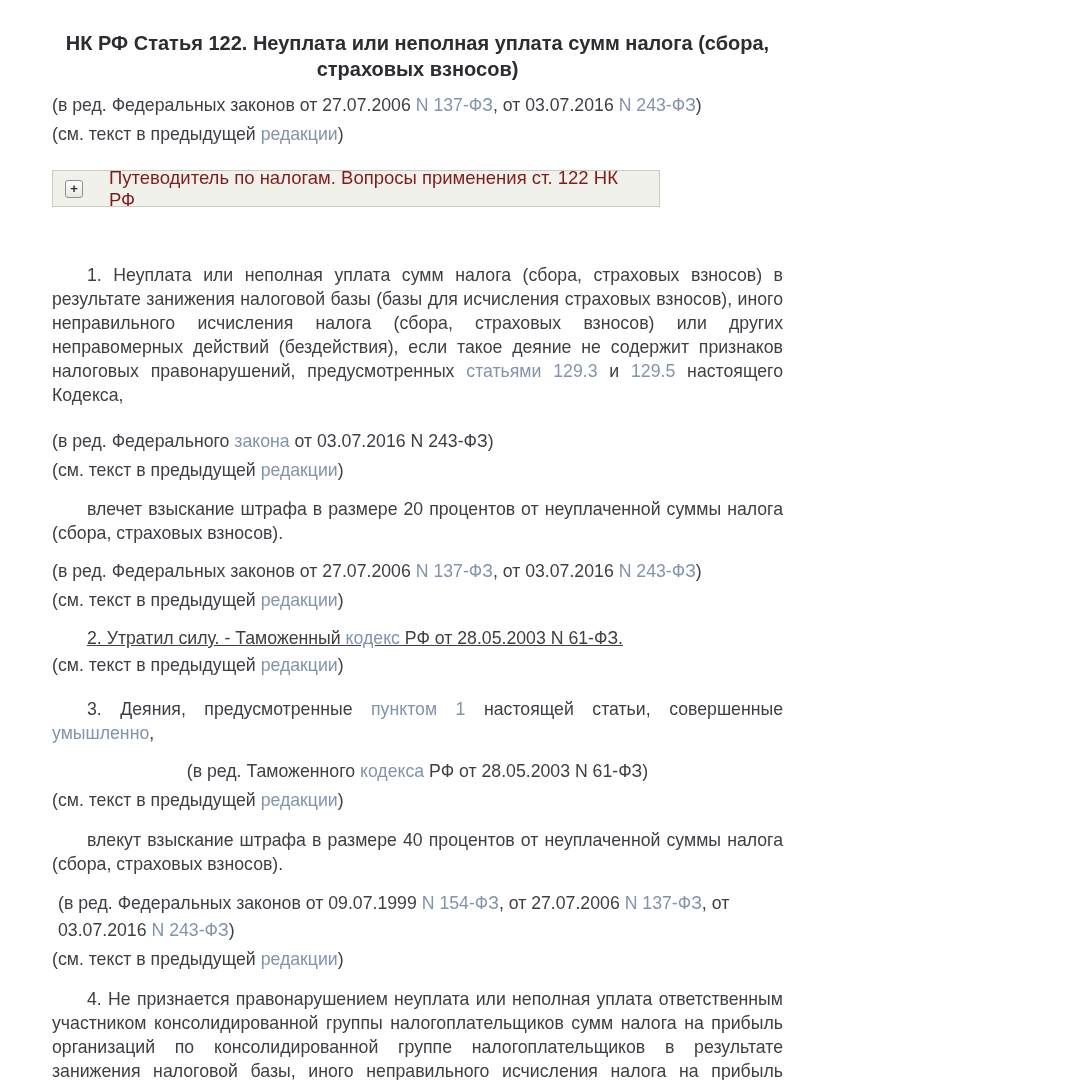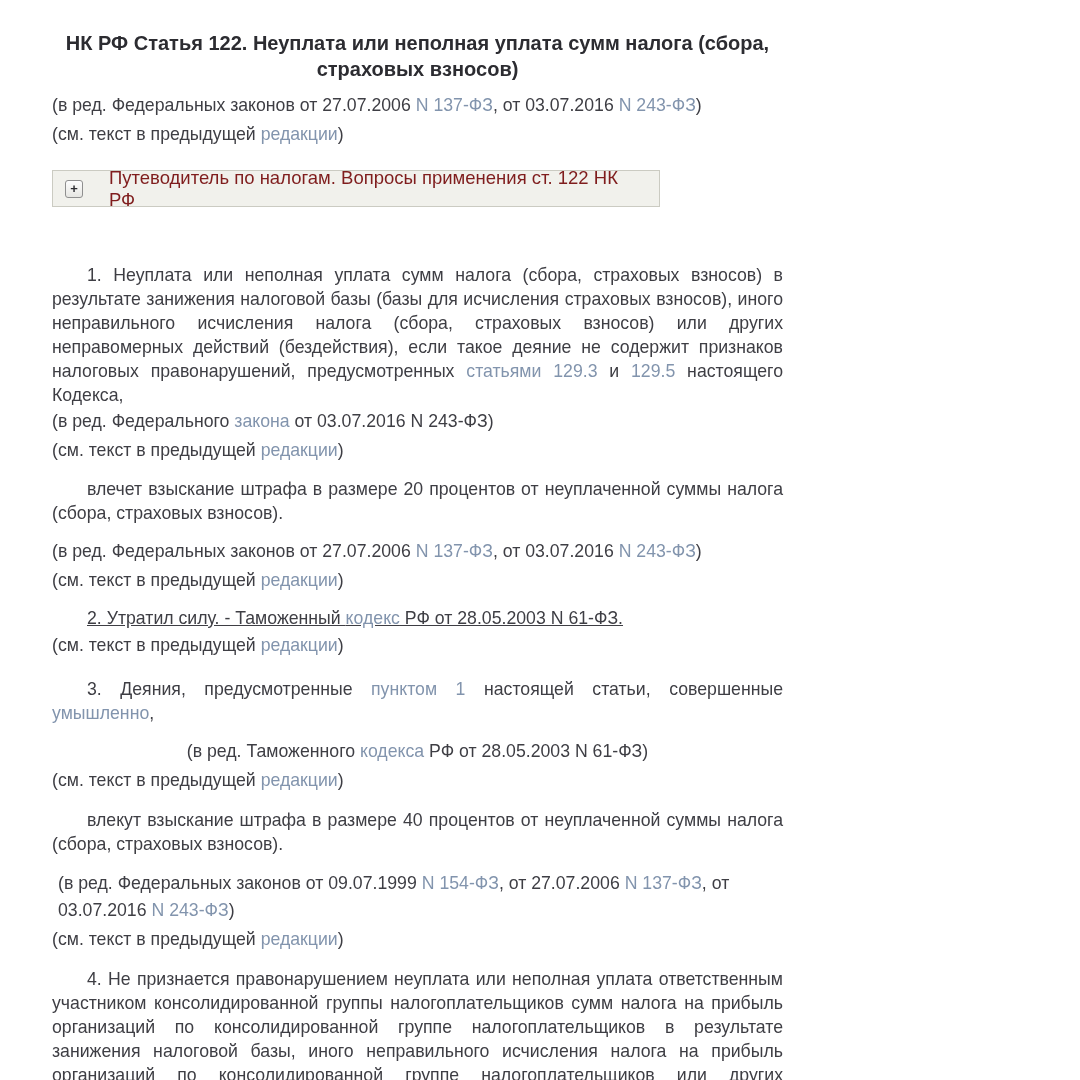--- a/index.html
+++ b/index.html
@@ -93,21 +93,21 @@
       <p class="para plain" style="margin-top: 2px;"><span>(см. текст в предыдущей </span><a class="link">редакции</a><span>)</span></p>
     </div>
 
   <div class="guide-box">
     <button class="plus-btn">+</button>
     <a class="guide-link">Путеводитель по налогам. Вопросы применения ст. 122 НК РФ</a>
   </div>
 
   <div id="body-paras">
       <p class="para body" style="margin-top: 56px;"><span>1. Неуплата или неполная уплата сумм налога (сбора, страховых взносов) в результате занижения налоговой базы (базы для исчисления страховых взносов), иного неправильного исчисления налога (сбора, страховых взносов) или других неправомерных действий (бездействия), если такое деяние не содержит признаков налоговых правонарушений, предусмотренных </span><a class="link">статьями 129.3</a><span> и </span><a class="link">129.5</a><span> настоящего Кодекса,</span></p>
-      <p class="para plain" style="margin-top: 1px;"><span>(в ред. Федерального </span><a class="link">закона</a><span> от 03.07.2016 N 243-ФЗ)</span></p>
+      <p class="para plain" style="margin-top: 21px;"><span>(в ред. Федерального </span><a class="link">закона</a><span> от 03.07.2016 N 243-ФЗ)</span></p>
       <p class="para plain" style="margin-top: 2px;"><span>(см. текст в предыдущей </span><a class="link">редакции</a><span>)</span></p>
       <p class="para body" style="margin-top: 13px;"><span>влечет взыскание штрафа в размере 20 процентов от неуплаченной суммы налога (сбора, страховых взносов).</span></p>
       <p class="para plain" style="margin-top: 13px;"><span>(в ред. Федеральных законов от 27.07.2006 </span><a class="link">N 137-ФЗ</a><span>, от 03.07.2016 </span><a class="link">N 243-ФЗ</a><span>)</span></p>
       <p class="para plain" style="margin-top: 2px;"><span>(см. текст в предыдущей </span><a class="link">редакции</a><span>)</span></p>
       <p class="para body" style="margin-top: 12px; text-decoration: underline;"><span>2. Утратил силу. - Таможенный </span><a class="link">кодекс</a><span> РФ от 28.05.2003 N 61-ФЗ.</span></p>
       <p class="para plain" style="margin-top: 2px;"><span>(см. текст в предыдущей </span><a class="link">редакции</a><span>)</span></p>
       <p class="para body" style="margin-top: 18px;"><span>3. Деяния, предусмотренные </span><a class="link">пунктом 1</a><span> настоящей статьи, совершенные </span><a class="link">умышленно</a><span>,</span></p>
       <p class="para plain" style="margin-top: 13px; text-align: center;"><span>(в ред. Таможенного </span><a class="link">кодекса</a><span> РФ от 28.05.2003 N 61-ФЗ)</span></p>
       <p class="para plain" style="margin-top: 2px;"><span>(см. текст в предыдущей </span><a class="link">редакции</a><span>)</span></p>
       <p class="para body" style="margin-top: 14px;"><span>влекут взыскание штрафа в размере 40 процентов от неуплаченной суммы налога (сбора, страховых взносов).</span></p>

